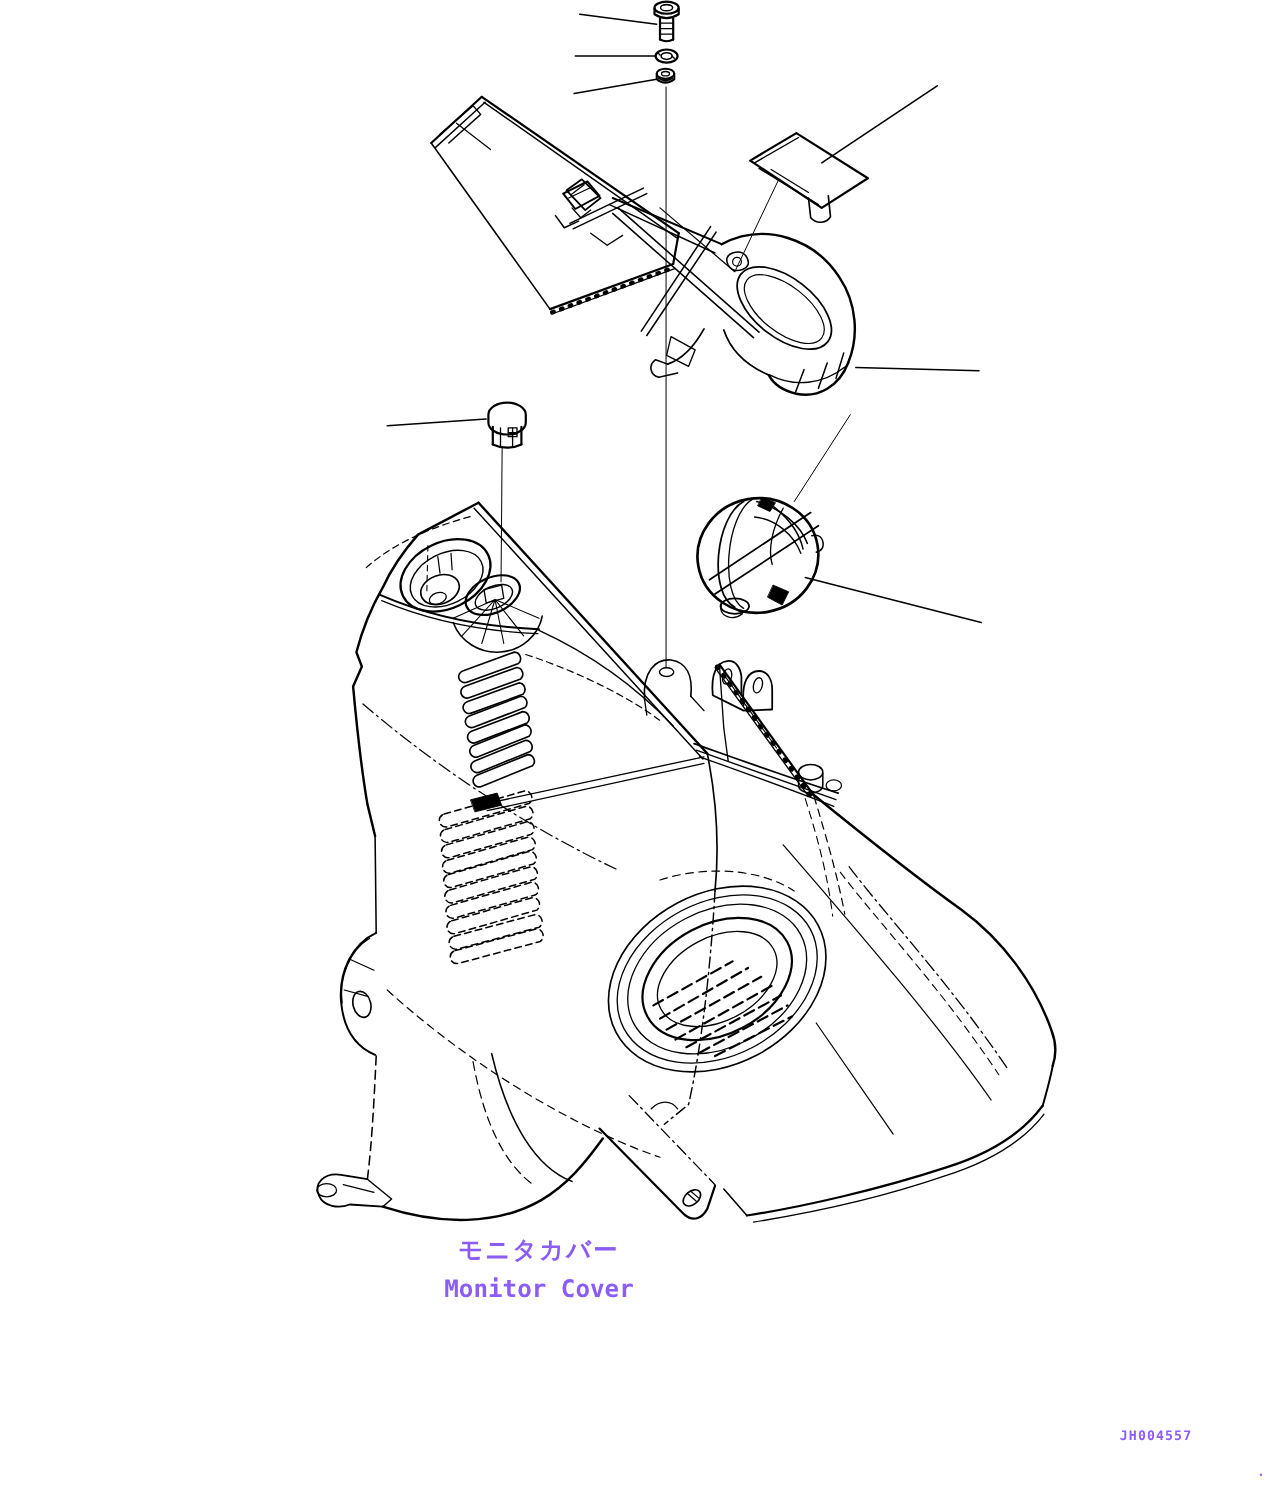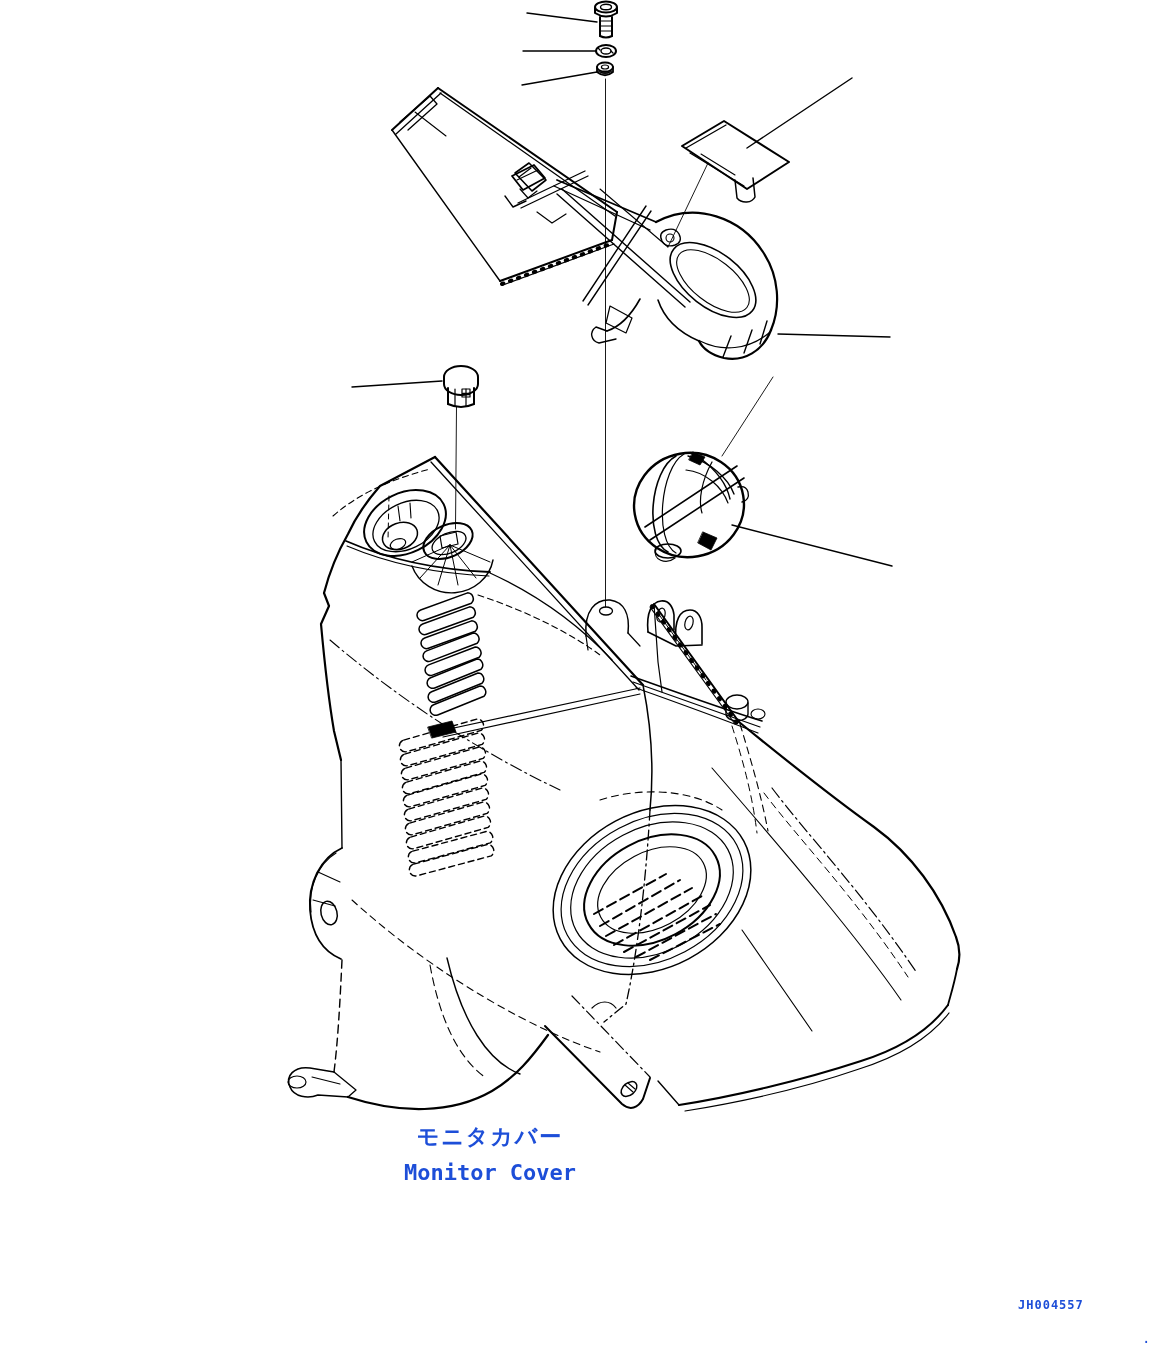--- a/index.html
+++ b/index.html
@@ -1,19 +1,19 @@
 <!DOCTYPE html>
 <html><head>
 <meta charset="utf-8">
 <style>
   html,body{margin:0;padding:0;background:#e8e8e8;}
   #stage{position:relative;width:1163px;height:1350px;background:#ffffff;overflow:hidden;
          font-family:"DejaVu Sans Mono","Liberation Mono",monospace;}
   svg{position:absolute;left:0;top:0;}
-  .cap{position:absolute;color:#1d4ed8;white-space:pre;}
+  .cap{position:absolute;color:#8b5cf6;white-space:pre;}
   #cap-jp{left:390px;top:1122px;width:200px;text-align:center;font-size:22px;letter-spacing:2px;font-weight:bold;}
   #cap-en{left:365px;top:1160px;width:250px;text-align:center;font-size:22px;font-weight:bold;}
   #dwg-no{left:1018px;top:1298px;font-size:12px;letter-spacing:1px;font-weight:bold;}
   #stray-dot{left:1142px;top:1330px;font-size:14px;}
   path,ellipse,line,circle,rect{vector-effect:non-scaling-stroke;}
 </style>
 </head>
 <body>
 
 <div id="stage">

